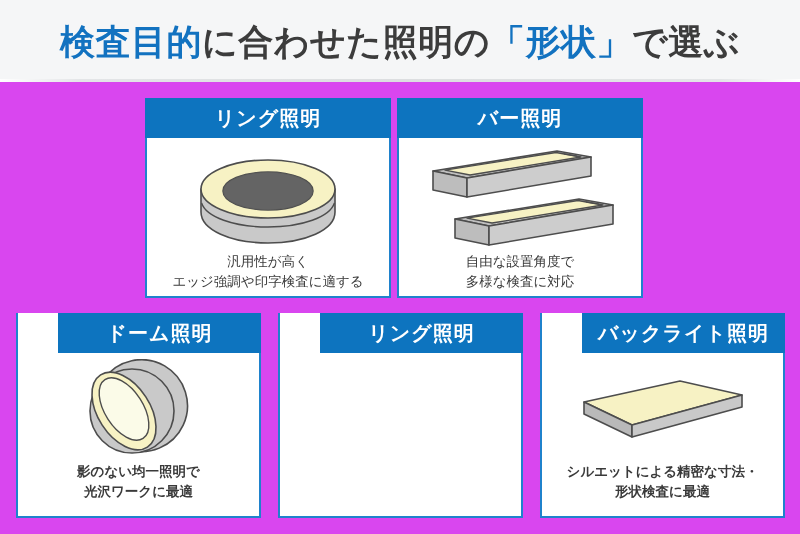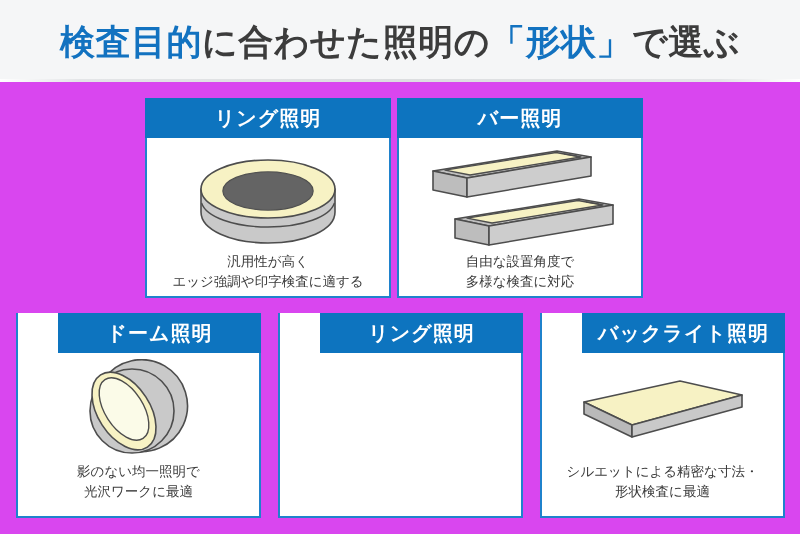--- a/index.html
+++ b/index.html
@@ -115,21 +115,21 @@
   }
 
   .caption {
     font-size: 13.5px;
     line-height: 1.5;
     color: #3a3a3a;
     text-align: center;
     padding-bottom: 4px;
     white-space: pre-line;
   }
-  .card-bottom .caption { padding-bottom: 14px; }
+  .card-bottom .caption { padding-bottom: 14px; font-weight: bold; }
 </style>
 </head>
 <body>
 
 <div id="page">
 
   <div class="title-bar">
     <div class="title-text">
       <span class="hl">検査目的</span><span>に合わせた照明の</span><span class="hl">「形状」</span><span>で選ぶ</span>
     </div>

